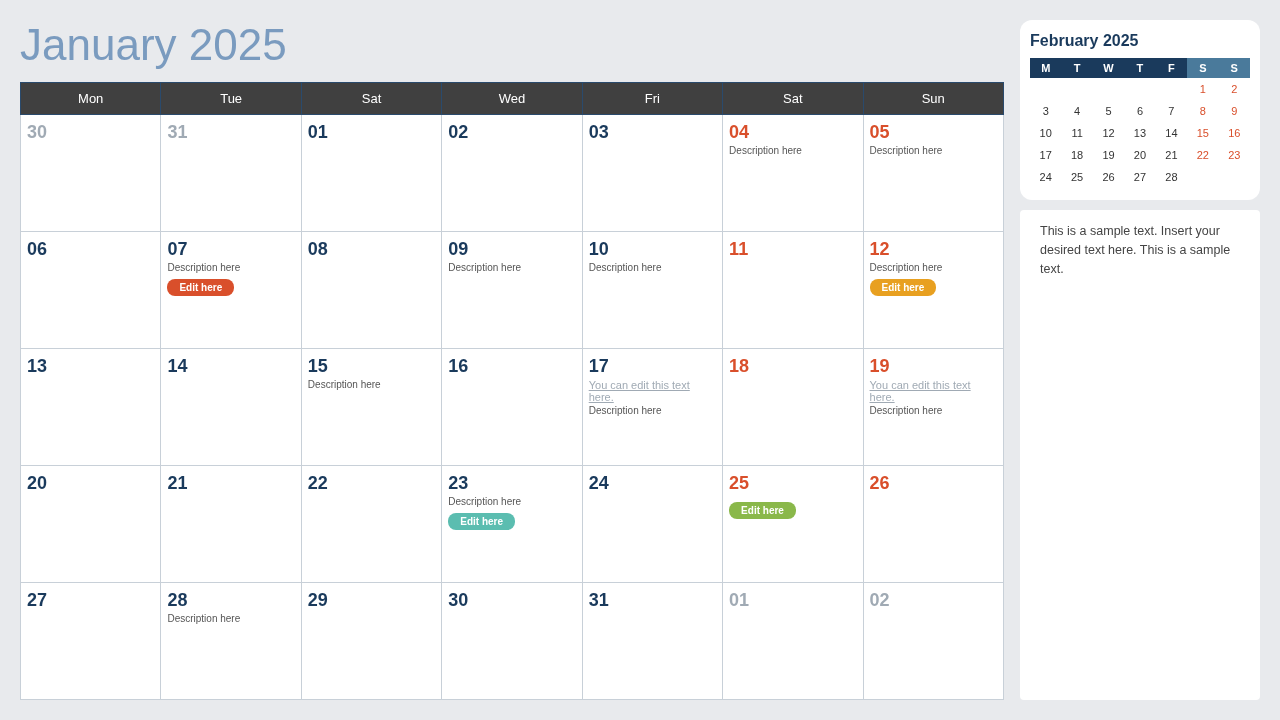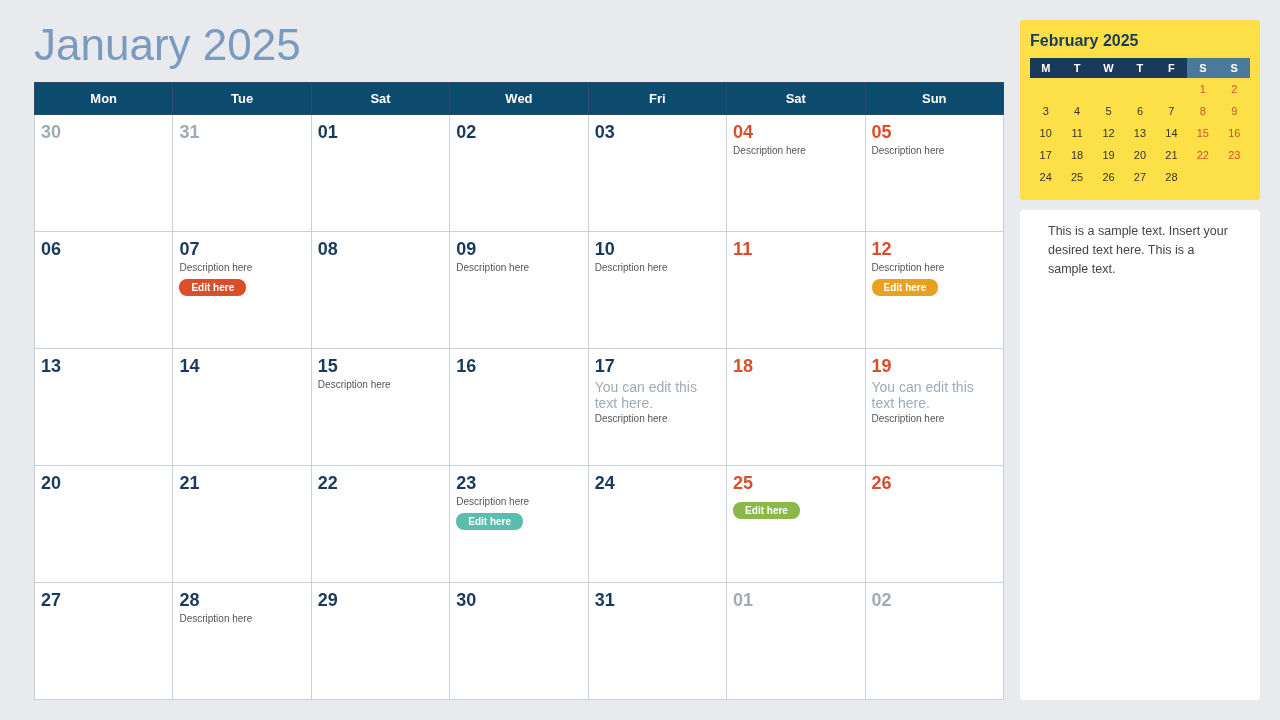--- a/index.html
+++ b/index.html
@@ -11,45 +11,44 @@
       overflow: hidden;
       display: flex;
       align-items: stretch;
       padding: 20px;
       gap: 16px;
     }
     .main-section {
       flex: 1;
       display: flex;
       flex-direction: column;
-      margin-left: 14px;
     }
     .title-row {
       margin-bottom: 12px;
     }
     .title-row h1 {
       font-size: 44px;
       font-weight: 900;
       color: #1a3a5c;
     }
     .title-row h1 span {
       color: #7a9bbf;
       font-weight: 400;
     }
     .calendar-table {
       width: 100%;
       border-collapse: collapse;
       flex: 1;
       border: 1.5px solid #b0b8c1;
     }
     .calendar-table thead tr th {
-      background: #0c4a6e;
+      background: #404040;
       color: #fff;
       font-size: 13px;
-      font-weight: 700;
+      font-weight: 400;
       padding: 8px 4px;
       text-align: center;
       border: 1px solid #2a4a6c;
     }
     .calendar-table tbody tr td {
       border: 1px solid #c8d0d8;
       vertical-align: top;
       padding: 7px 6px;
       width: 130px;
       height: 96px;
@@ -64,23 +63,24 @@
     }
     .day-num.muted { color: #a0aab4; }
     .day-num.weekend { color: #d94f2b; }
     .desc-text {
       font-size: 10px;
       color: #555;
       display: block;
       margin-top: 2px;
     }
     .small-note {
-      font-size: 14px;
+      font-size: 11px;
       color: #a0aab4;
       display: block;
+      text-decoration: underline;
     }
     .btn-edit {
       display: inline-block;
       margin-top: 6px;
       padding: 3px 12px;
       border-radius: 8px;
       font-size: 10px;
       color: #fff;
       font-weight: 600;
       cursor: pointer;
@@ -92,22 +92,22 @@
     .btn-green { background: #8ab84a; }
 
     
     .sidebar {
       width: 240px;
       display: flex;
       flex-direction: column;
       gap: 10px;
     }
     .mini-cal-box {
-      background: #fde047;
-      border-radius: 3px;
+      background: #ffffff;
+      border-radius: 12px;
       padding: 12px 10px;
     }
     .mini-cal-title {
       font-size: 16px;
       font-weight: 700;
       color: #1a3a5c;
       margin-bottom: 8px;
     }
     .mini-cal-table {
       width: 100%;
@@ -129,21 +129,21 @@
       text-align: center;
       font-size: 11px;
       color: #333;
       padding: 3px 2px;
       height: 22px;
     }
     .mini-cal-table td.weekend { color: #d94f2b; }
     .notes-box {
       background: #fff;
       border-radius: 4px;
-      padding: 12px 28px;
+      padding: 12px 20px;
       flex: 1;
     }
     .notes-box p {
       font-size: 12.5px;
       color: #444;
       line-height: 1.5;
       margin-bottom: 10px;
     }
   </style>
 </head>

